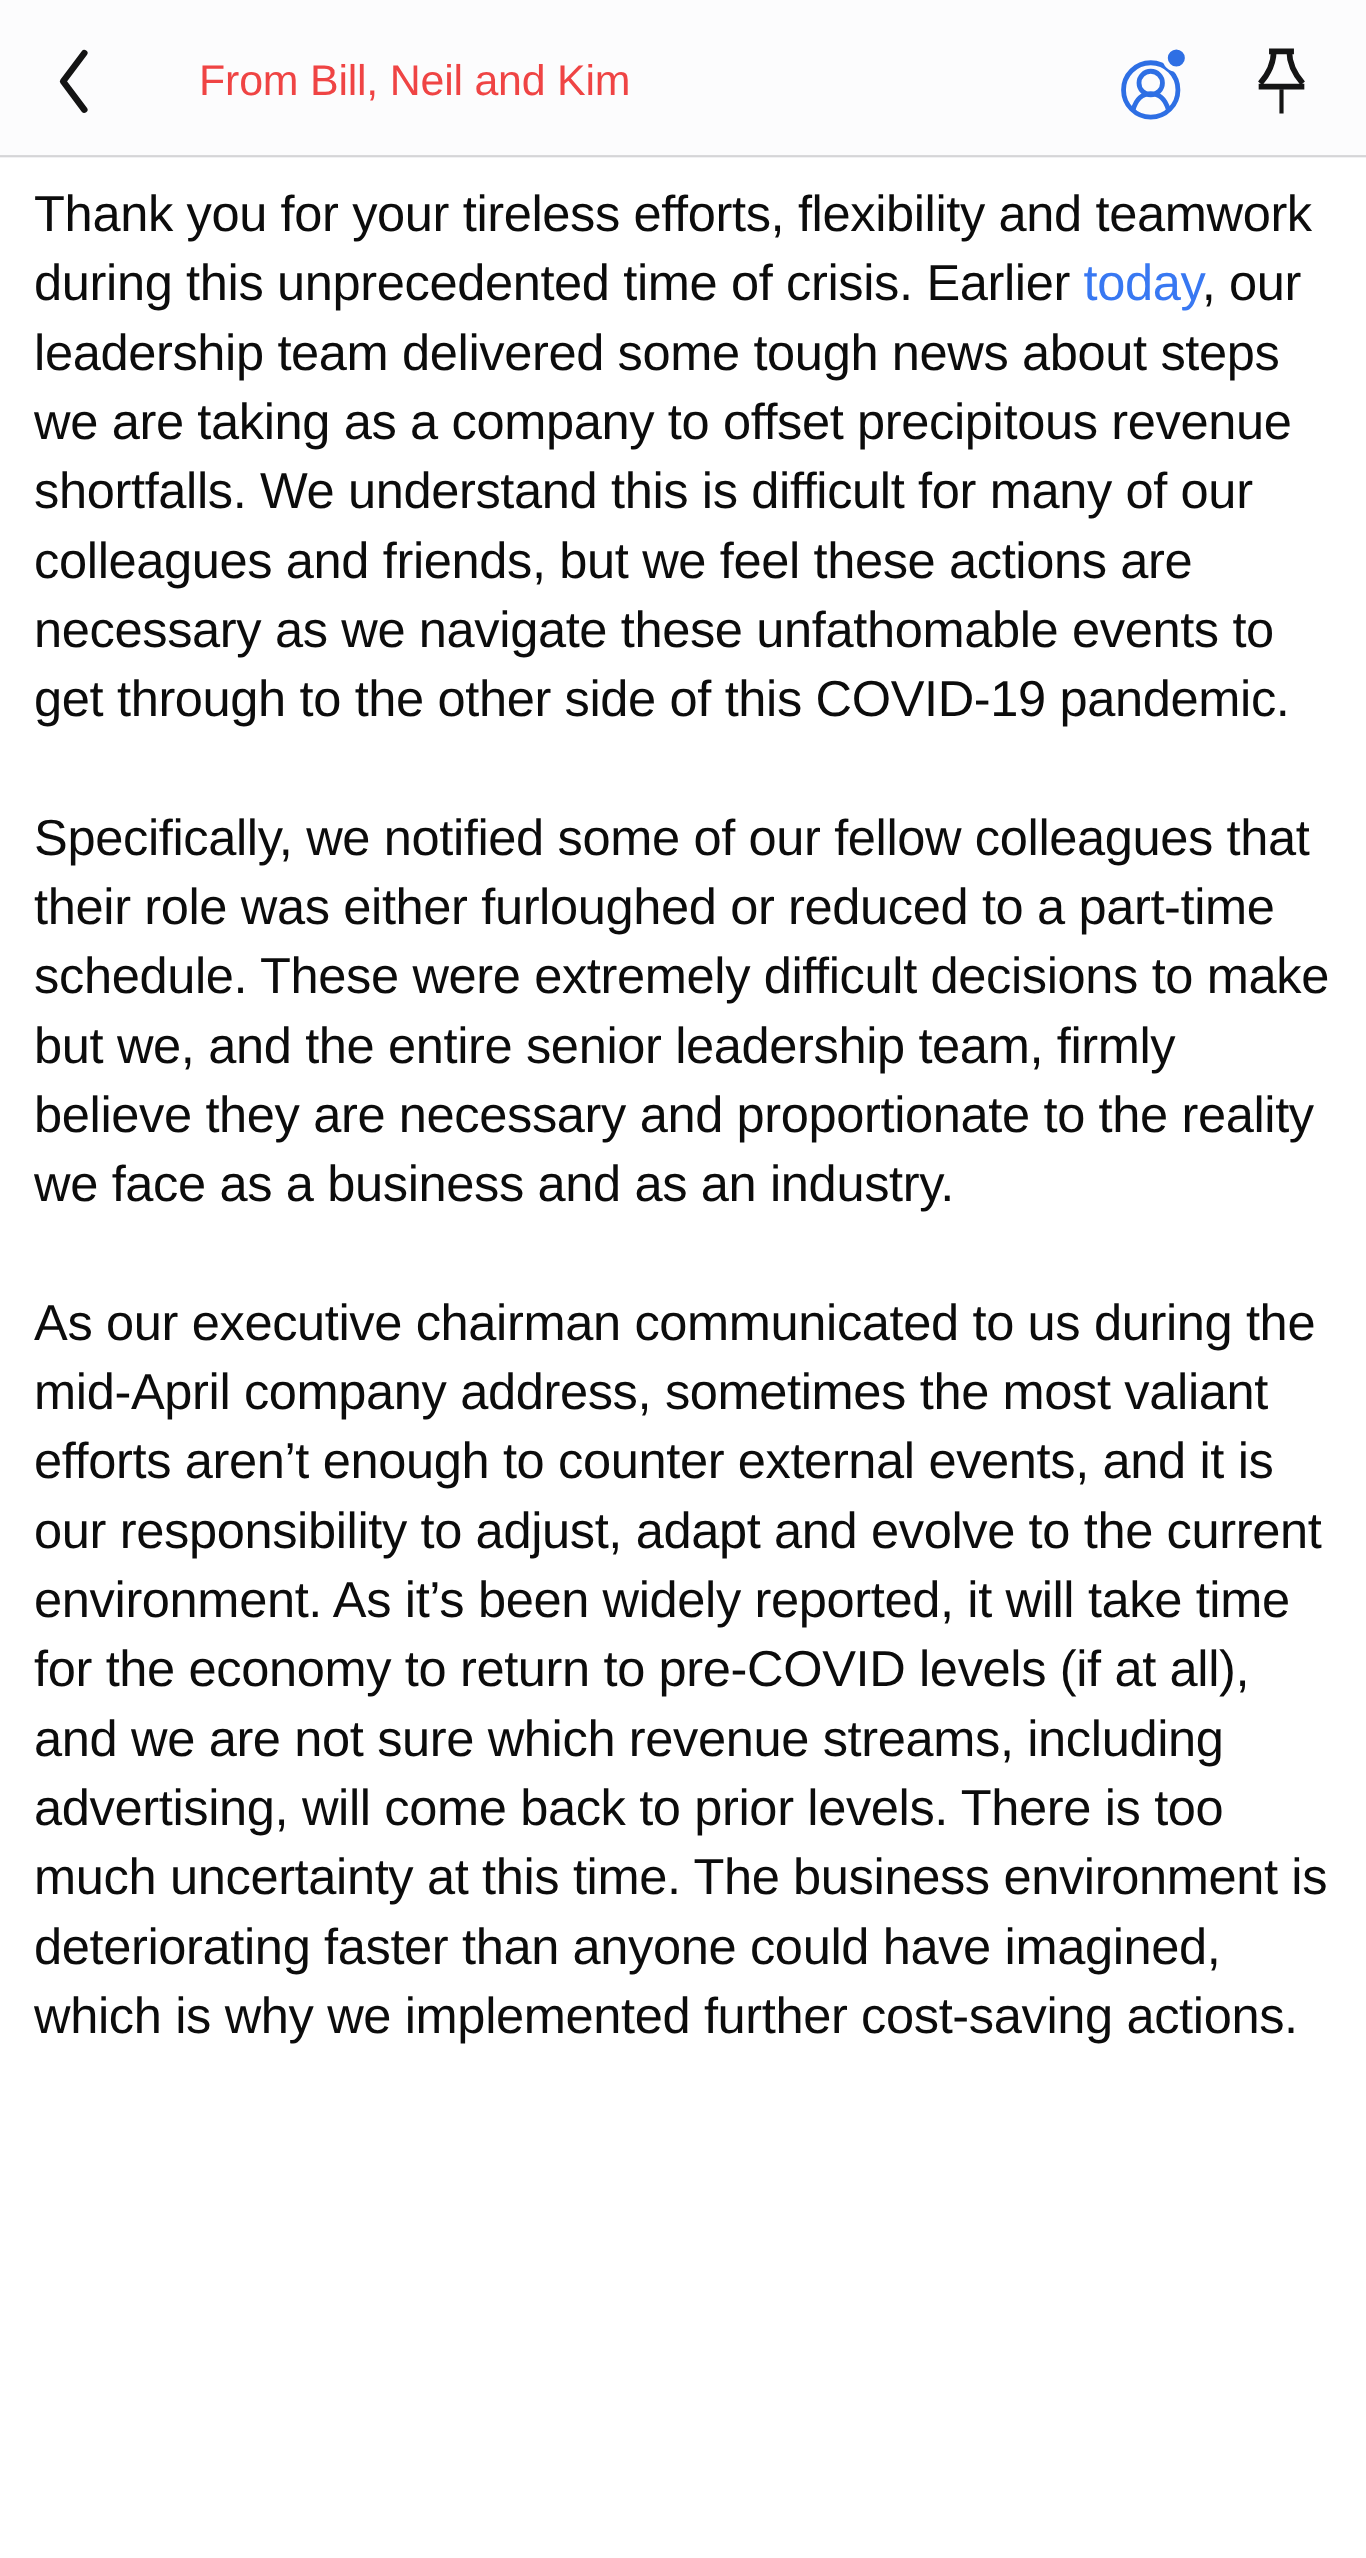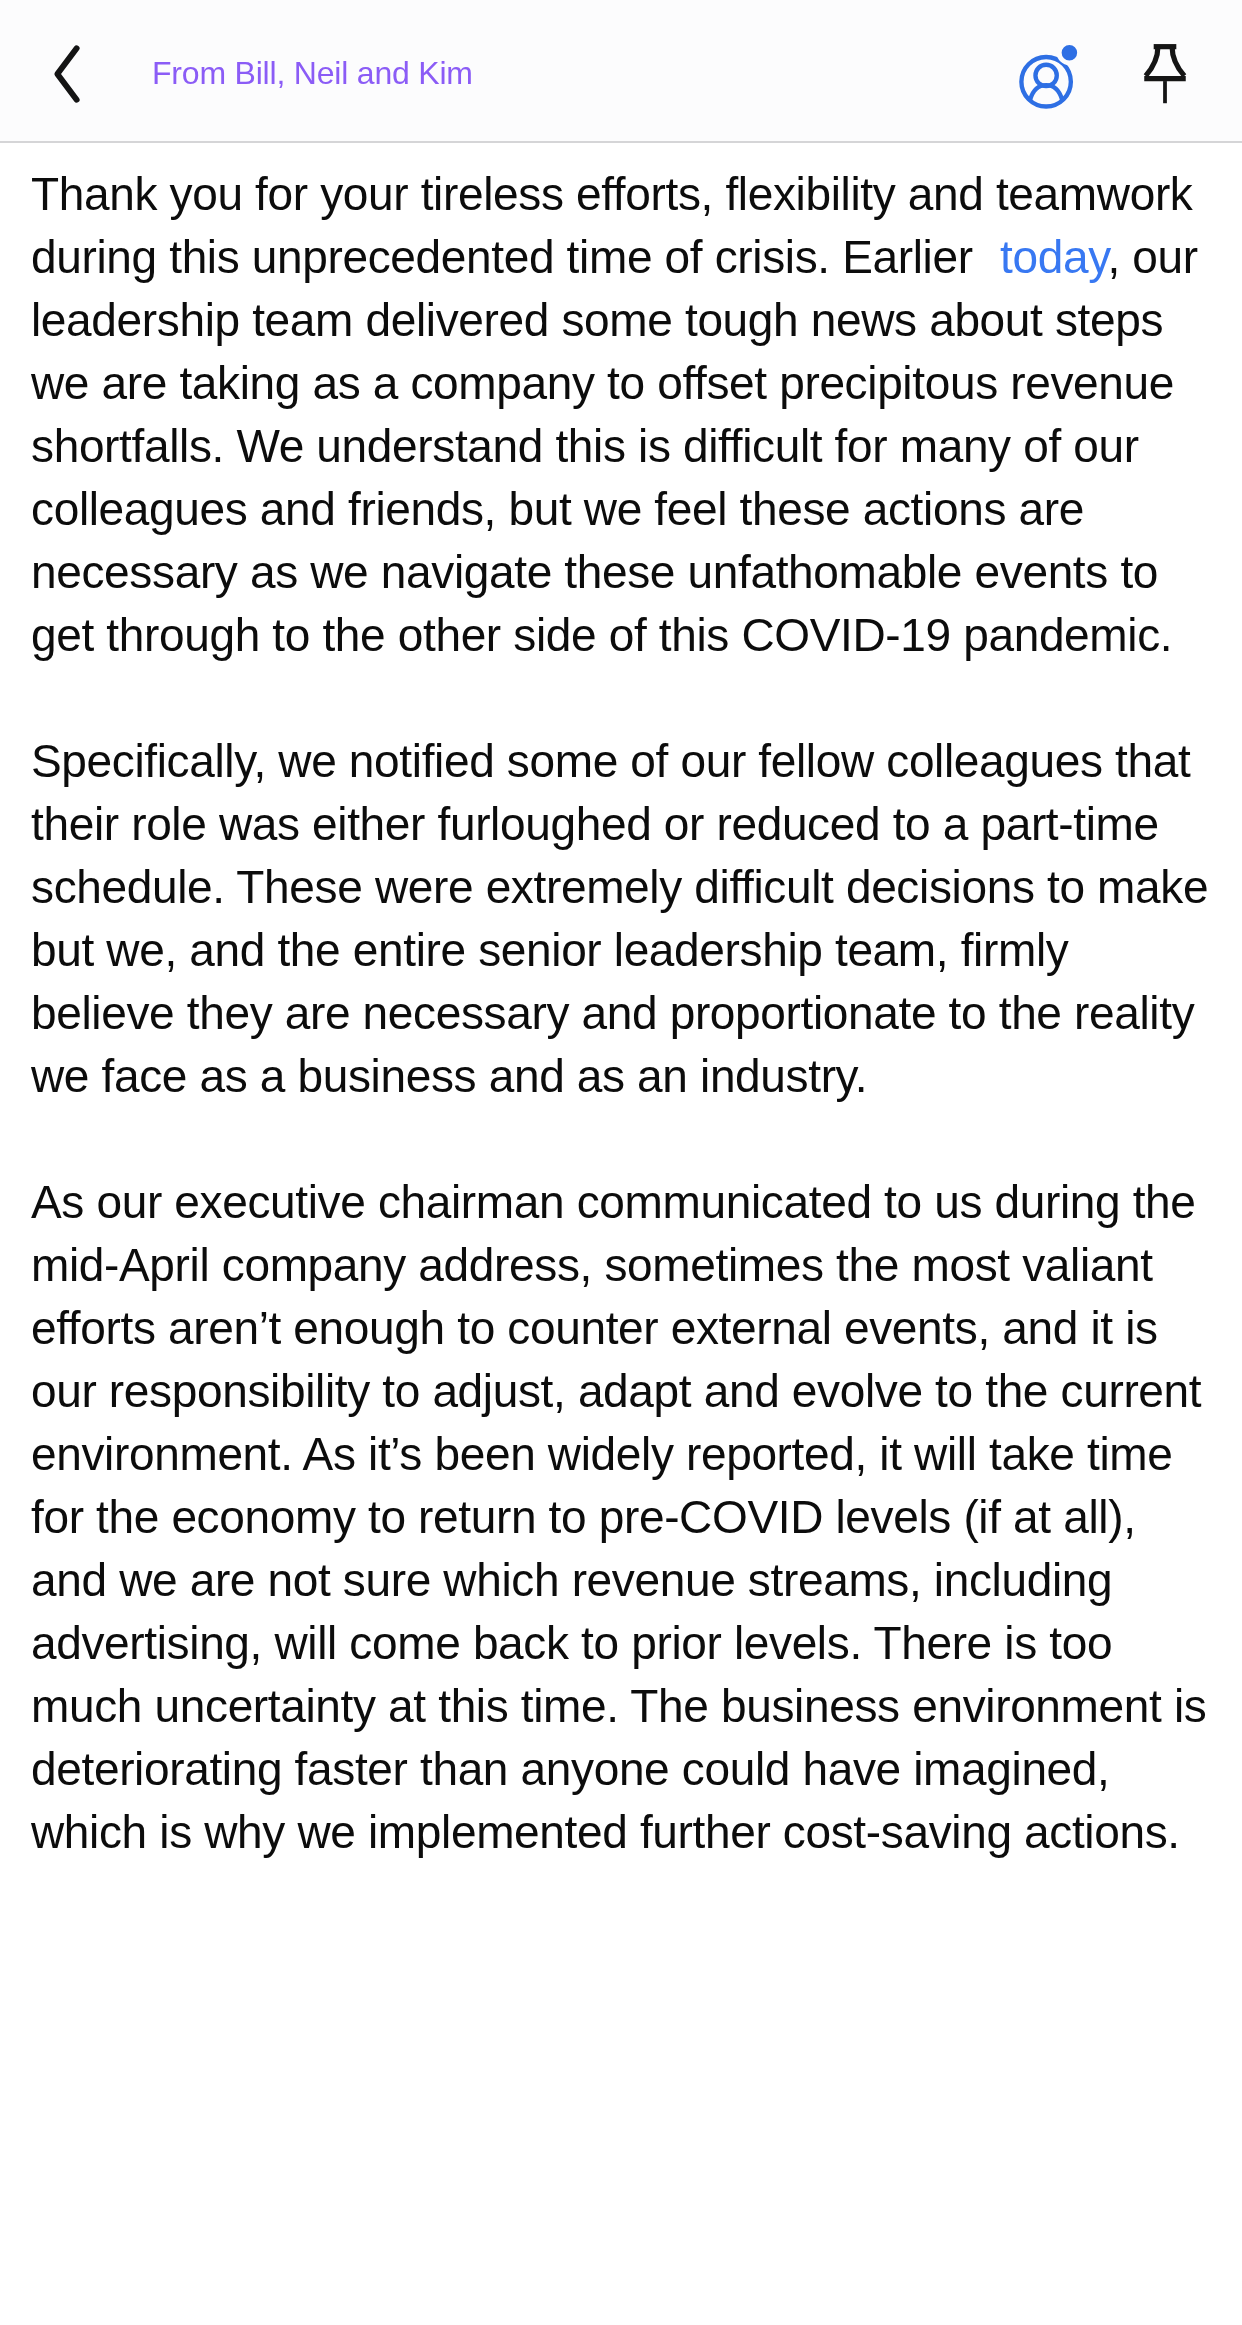--- a/index.html
+++ b/index.html
@@ -28,25 +28,25 @@
     background:var(--header-bg);
     border-bottom:2px solid var(--separator-color);
   }
   .back-btn{
     background:none;border:none;padding:0;margin:0;
     width:42px;height:64px;
     display:flex;align-items:center;justify-content:flex-start;
     cursor:pointer;
   }
   .title{
-    margin:0 0 0 60px;
-    font-size:32px;
+    margin:0 0 0 89px;
+    font-size:39px;
     font-weight:400;
     letter-spacing:-0.2px;
-    color:#8b5cf6;
+    color:#ef4444;
     white-space:nowrap;
   }
   .header-actions{
     margin-left:auto;
     display:flex;
     align-items:center;
     gap:58px;
   }
   .icon-btn{
     background:none;border:none;padding:0;margin:0;
@@ -63,21 +63,20 @@
     color:var(--text-color);
   }
   .content p{
     margin:0 0 63px 0;
   }
   .content p:last-child{margin-bottom:0;}
   .inline-link{
     color:var(--link-blue);
     text-decoration:none;
     cursor:pointer;
-    margin-left:15px;
   }
   svg{display:block;}
 </style>
 </head>
 <body>
 
 <div class="screen">
 
   <header class="header">
     <button class="back-btn">

